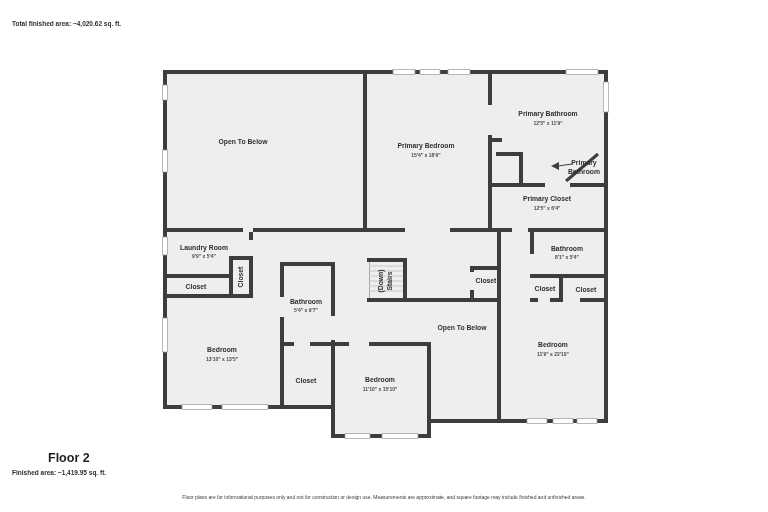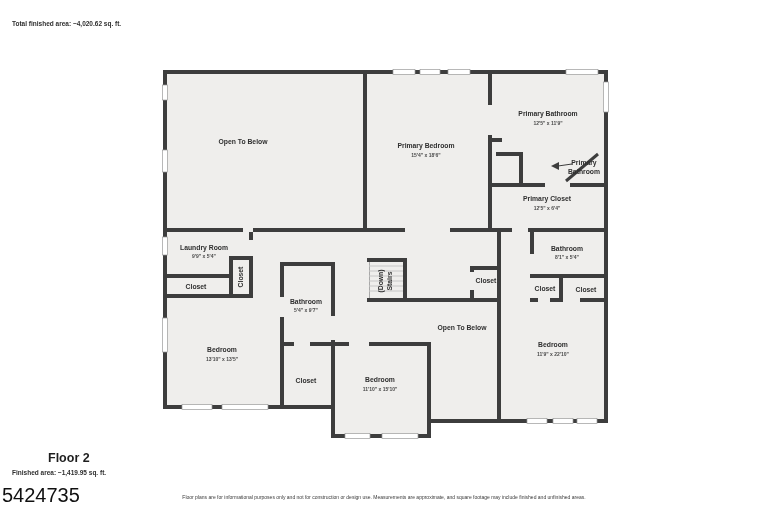--- a/index.html
+++ b/index.html
@@ -161,16 +161,15 @@
     <text class="room-dims" x="222" y="361">13'10" x 13'5"</text>
 
     <text class="room-name" x="306" y="383">Closet</text>
 
     <text class="room-name" x="380" y="382">Bedroom</text>
     <text class="room-dims" x="380" y="391">11'10" x 15'10"</text>
   </svg>
 
   <div class="floor-name">Floor 2</div>
   <div class="floor-area">Finished area: ~1,419.95 sq. ft.</div>
-  <div class="listing">5424735</div>
   <div class="disclaimer">Floor plans are for informational purposes only and not for construction or design use. Measurements are approximate, and square footage may include finished and unfinished areas.</div>
 
 </div>
 
 </body></html>

